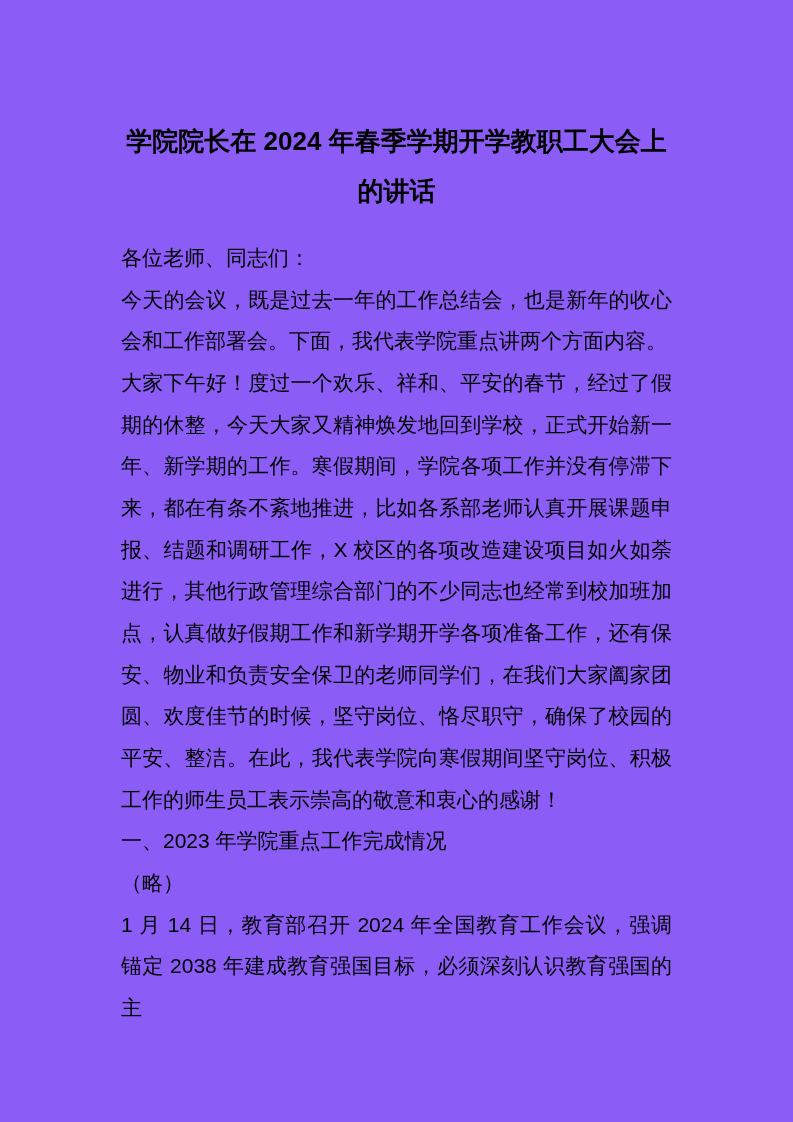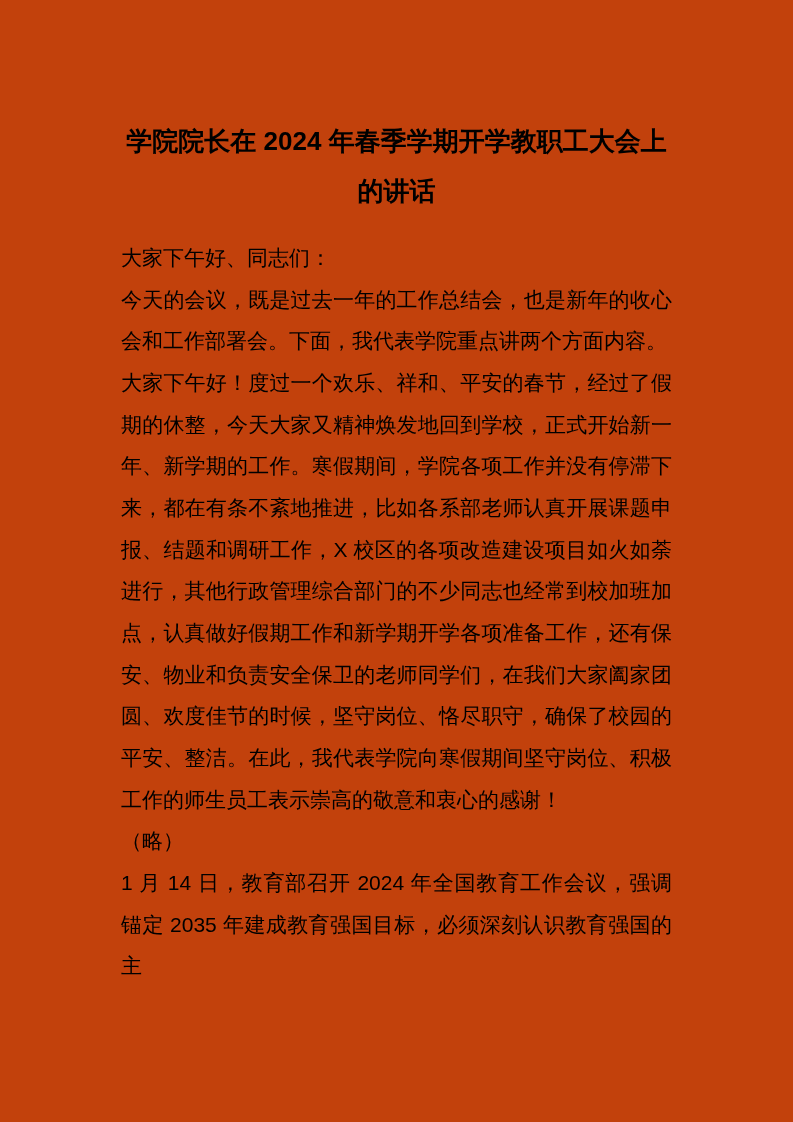--- a/index.html
+++ b/index.html
@@ -4,21 +4,21 @@
 <style>
   html, body {
     margin: 0;
     padding: 0;
     background: #ffffff;
   }
   .page {
     position: relative;
     width: 793px;
     height: 1122px;
-    background: #c2410c;
+    background: #8b5cf6;
     box-sizing: border-box;
     padding: 0 121px;
     overflow: hidden;
     font-family: "Liberation Sans", sans-serif;
     color: #000000;
   }
   .doc-title {
     margin: 0;
     padding-top: 116px;
     font-size: 26px;
@@ -40,19 +40,20 @@
     padding: 0;
   }
 </style>
 </head>
 <body>
 
 <div class="page">
   <h1 class="doc-title">学院院长在 2024 年春季学期开学教职工大会上的讲话</h1>
 
   <div class="doc-body">
-    <p>大家下午好、同志们：</p>
+    <p>各位老师、同志们：</p>
     <p>今天的会议，既是过去一年的工作总结会，也是新年的收心会和工作部署会。下面，我代表学院重点讲两个方面内容。</p>
     <p>大家下午好！度过一个欢乐、祥和、平安的春节，经过了假期的休整，今天大家又精神焕发地回到学校，正式开始新一年、新学期的工作。寒假期间，学院各项工作并没有停滞下来，都在有条不紊地推进，比如各系部老师认真开展课题申报、结题和调研工作，X 校区的各项改造建设项目如火如荼进行，其他行政管理综合部门的不少同志也经常到校加班加点，认真做好假期工作和新学期开学各项准备工作，还有保安、物业和负责安全保卫的老师同学们，在我们大家阖家团圆、欢度佳节的时候，坚守岗位、恪尽职守，确保了校园的平安、整洁。在此，我代表学院向寒假期间坚守岗位、积极工作的师生员工表示崇高的敬意和衷心的感谢！</p>
+    <p>一、2023 年学院重点工作完成情况</p>
     <p>（略）</p>
-    <p>1 月 14 日，教育部召开 2024 年全国教育工作会议，强调锚定 2035 年建成教育强国目标，必须深刻认识教育强国的主</p>
+    <p>1 月 14 日，教育部召开 2024 年全国教育工作会议，强调锚定 2038 年建成教育强国目标，必须深刻认识教育强国的主</p>
   </div>
 </div>
 
 </body></html>

